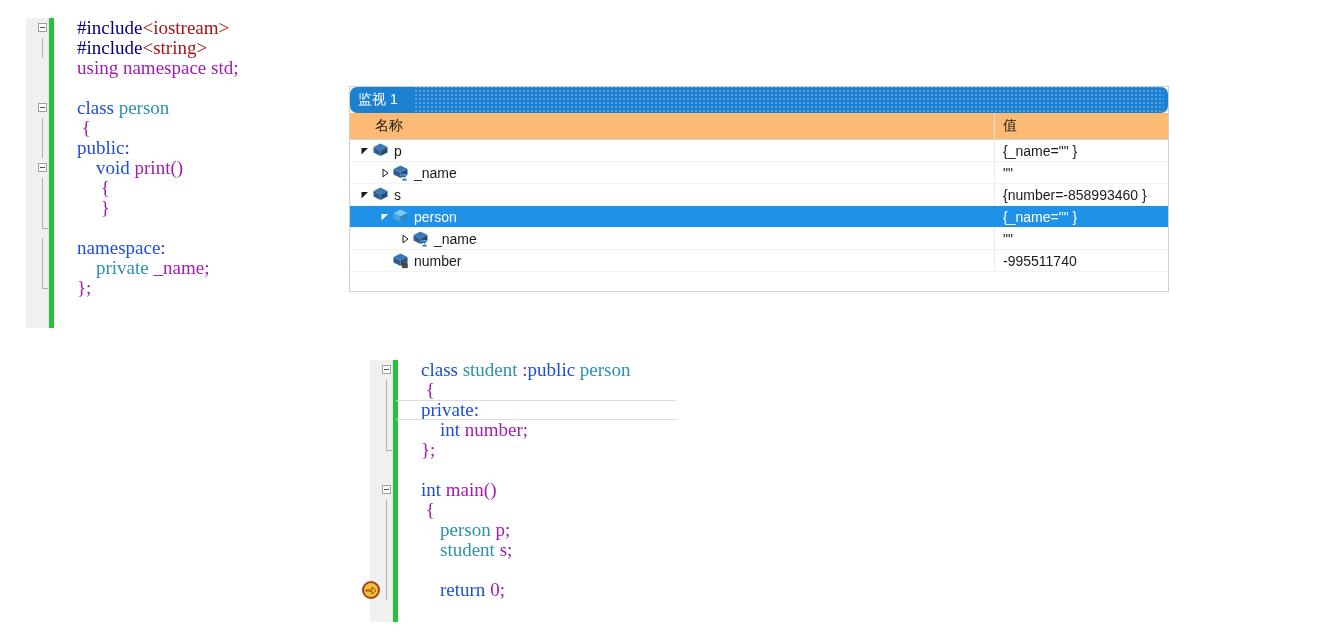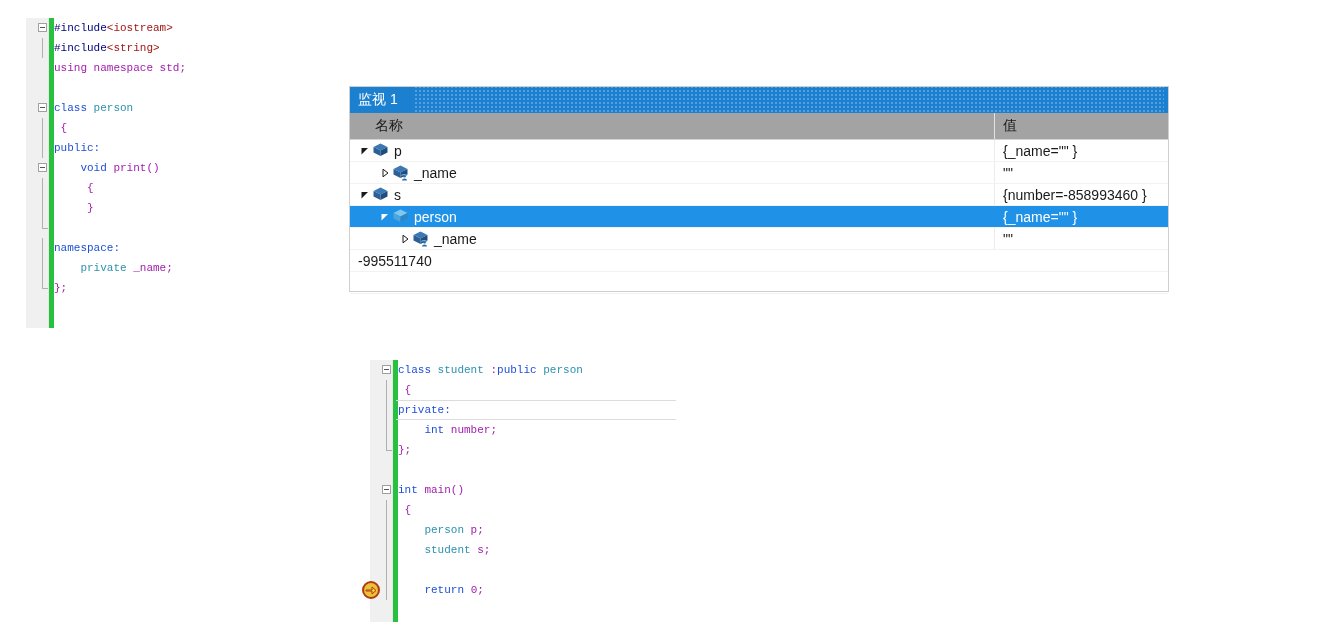--- a/index.html
+++ b/index.html
@@ -12,25 +12,26 @@
   }
 
   
   .code-pane{position:absolute;background:#ffffff;}
   .code-gutter{position:absolute;top:0;bottom:0;left:0;width:22px;background:#f0f0f0;border-right:1px solid #e6e6e6;}
   .change-bar{position:absolute;top:0;bottom:0;left:23px;width:5px;background:#27c13f;}
   .code-body{position:absolute;left:28px;top:0;right:0;bottom:0;}
 
   .code-line{
     height:20px;line-height:20px;
-    font-family:Liberation Mono, monospace;
-    font-size:11px;
+    font-family:Liberation Serif, serif;
+    font-size:19px;
     white-space:pre;
     color:#000000;
     position:relative;
+    padding-left:23px;
   }
   .kw{color:#1d4ed8;}
   .pp{color:#000080;}
   .inc{color:#a31515;}
   .typ{color:#2b91af;}
   .plain{color:#a21caf;}
 
   
   .collapse{
     position:absolute;left:-16px;top:5px;
@@ -64,32 +65,33 @@
     border:1px solid #cfcfcf;
     box-sizing:border-box;
   }
   .watch-title{
     height:26px;background:#1b80d0;color:#ffffff;
     display:flex;align-items:center;
     font-size:14px;
     padding-left:8px;
     position:relative;
     overflow:hidden;
+    border-radius:7px;
   }
   .watch-title .ttl{z-index:2;padding-right:10px;background:#1b80d0;}
   .watch-title .grip{
     position:absolute;left:64px;right:4px;top:0;bottom:0;
     background-image:radial-gradient(circle, rgba(255,255,255,.55) 0.6px, transparent 0.8px);
     background-size:4px 4px;
     background-position:0 6px;
   }
   .watch-header{
     height:26px;display:flex;align-items:center;
     border-bottom:1px solid #d4d4d4;
-    background:#a3a3a3;
+    background:#fdba74;
     font-size:14px;color:#1a1a1a;
   }
   .col-name{width:645px;padding-left:25px;box-sizing:border-box;border-right:1px solid #e2e2e2;height:100%;display:flex;align-items:center;}
   .col-value{flex:1;padding-left:8px;box-sizing:border-box;display:flex;align-items:center;height:100%;}
 
   .watch-row{
     height:21px;display:flex;align-items:center;
     border-bottom:1px solid #f2f2f2;
     font-size:14px;color:#1a1a1a;
     position:relative;
@@ -218,20 +220,31 @@
               <path d="M8.5 8.5 L15.5 5 L15.5 10.5 L8.5 14 Z" fill="#1f4d7d"></path>
               <circle cx="12.5" cy="12" r="1.6" fill="#2b6fae"></circle>
               <path d="M10 16.5 C10 13.8 15 13.8 15 16.5 Z" fill="#2b6fae"></path>
               <path d="M9.3 11.5 q3 -2 5.6 0" stroke="#6fb6e8" stroke-width="1.1" fill="none"></path>
             </svg></span>
           <span class="nm">_name</span>
         </div>
         <div class="row-value">""</div>
       </div>
       <div class="watch-row">
+        <div class="row-name" style="padding-left: 28px;">
+          <span class="twisty"></span>
+          <span class="vicon"><svg width="17" height="17" viewBox="0 0 17 17">
+              <path d="M8.5 1.5 L15.5 5 L8.5 8.5 L1.5 5 Z" fill="#3c78b4"></path>
+              <path d="M1.5 5 L8.5 8.5 L8.5 14 L1.5 10.5 Z" fill="#2b5f96"></path>
+              <path d="M8.5 8.5 L15.5 5 L15.5 10.5 L8.5 14 Z" fill="#1f4d7d"></path>
+              <rect x="10.3" y="11.6" width="5" height="4.2" fill="#4a4a4a" stroke="#2a2a2a" stroke-width="0.6"></rect>
+              <path d="M11.5 11.6 v-1.3 a1.3 1.3 0 0 1 2.6 0 v1.3" stroke="#6a6a6a" stroke-width="1" fill="none"></path>
+            </svg></span>
+          <span class="nm">number</span>
+        </div>
         <div class="row-value">-995511740</div>
       </div>
       <div class="empty-row"></div>
     </div>
 </div>
 
 <div class="code-pane" id="pane-bottom" style="left:370px;top:360px;width:330px;height:262px;">
   <div class="code-gutter"></div>
   <div class="change-bar"></div>
   <div class="code-body" id="code-bottom">

